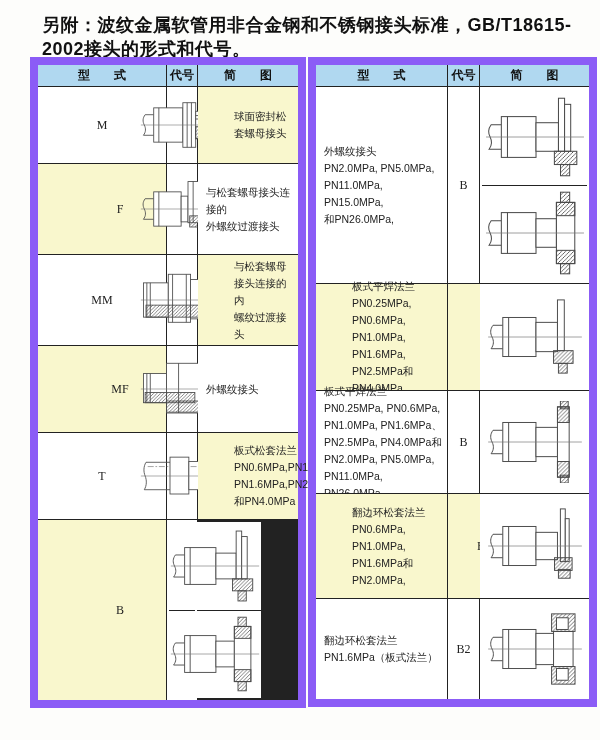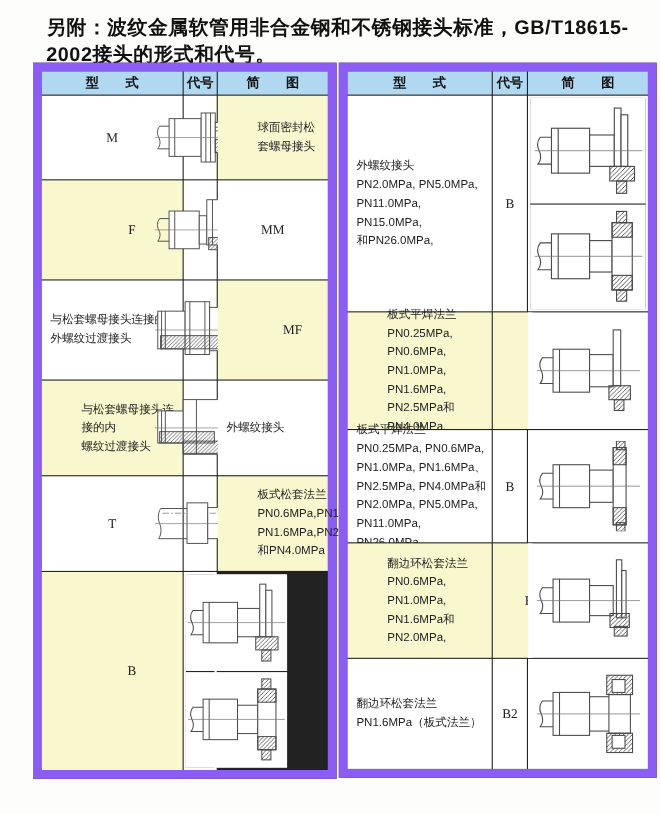--- a/index.html
+++ b/index.html
@@ -103,46 +103,46 @@
               <line x1="23" y1="22" x2="23" y2="62" stroke="#4a4a4a" stroke-width="1"></line>
               <rect x="49" y="27" width="8" height="30" fill="#fff" stroke="#4a4a4a" stroke-width="1"></rect>
               <rect x="57" y="10" width="30" height="48" fill="#fff" stroke="#4a4a4a" stroke-width="1"></rect>
               <line x1="63" y1="10" x2="63" y2="58" stroke="#4a4a4a" stroke-width="1"></line>
               <line x1="79" y1="10" x2="79" y2="58" stroke="#4a4a4a" stroke-width="1"></line>
               <rect x="59" y="50" width="30" height="13" fill="url(#ht1)" stroke="#4a4a4a" stroke-width="1"></rect>
               <line x1="2" y1="42" x2="98" y2="42" stroke="#777" stroke-width="0.7"></line>
             </svg>
           </div>
         </div>
-        <div class="cell code">MM</div>
         <div class="cell t">与松套螺母接头连接的
 外螺纹过渡接头</div>
+        <div class="cell code">MM</div>
         <div class="cell diag">
           <div>
             <svg viewBox="0 0 100 84" width="92" height="72">
               <defs>
                 <pattern id="ht2" patternUnits="userSpaceOnUse" width="4" height="4">
                   <path d="M0 4 L4 0" stroke="#4a4a4a" stroke-width="0.8"></path>
                 </pattern>
               </defs>
               <rect x="5" y="22" width="29" height="40" fill="#fff" stroke="#4a4a4a" stroke-width="1"></rect>
               <line x1="9" y1="22" x2="9" y2="62" stroke="#4a4a4a" stroke-width="1"></line>
               <line x1="13" y1="22" x2="13" y2="62" stroke="#4a4a4a" stroke-width="1"></line>
               <rect x="34" y="12" width="26" height="56" fill="#fff" stroke="#4a4a4a" stroke-width="1"></rect>
               <line x1="39" y1="12" x2="39" y2="68" stroke="#4a4a4a" stroke-width="1"></line>
               <line x1="55" y1="12" x2="55" y2="68" stroke="#4a4a4a" stroke-width="1"></line>
               <rect x="60" y="18" width="34" height="46" fill="#fff" stroke="#4a4a4a" stroke-width="1"></rect>
               <rect x="8" y="48" width="78" height="14" fill="url(#ht2)" stroke="#4a4a4a" stroke-width="1"></rect>
               <line x1="2" y1="42" x2="98" y2="42" stroke="#777" stroke-width="0.7"></line>
             </svg>
           </div>
         </div>
-        <div class="cell code hl">MF</div>
         <div class="cell t hl">与松套螺母接头连接的内
 螺纹过渡接头</div>
+        <div class="cell code hl">MF</div>
         <div class="cell diag">
           <div>
             <svg viewBox="0 0 100 84" width="92" height="72">
               <defs>
                 <pattern id="ht3" patternUnits="userSpaceOnUse" width="4" height="4">
                   <path d="M0 4 L4 0" stroke="#4a4a4a" stroke-width="0.8"></path>
                 </pattern>
               </defs>
               <rect x="5" y="24" width="27" height="34" fill="#fff" stroke="#4a4a4a" stroke-width="1"></rect>
               <line x1="9" y1="24" x2="9" y2="58" stroke="#4a4a4a" stroke-width="1"></line>

